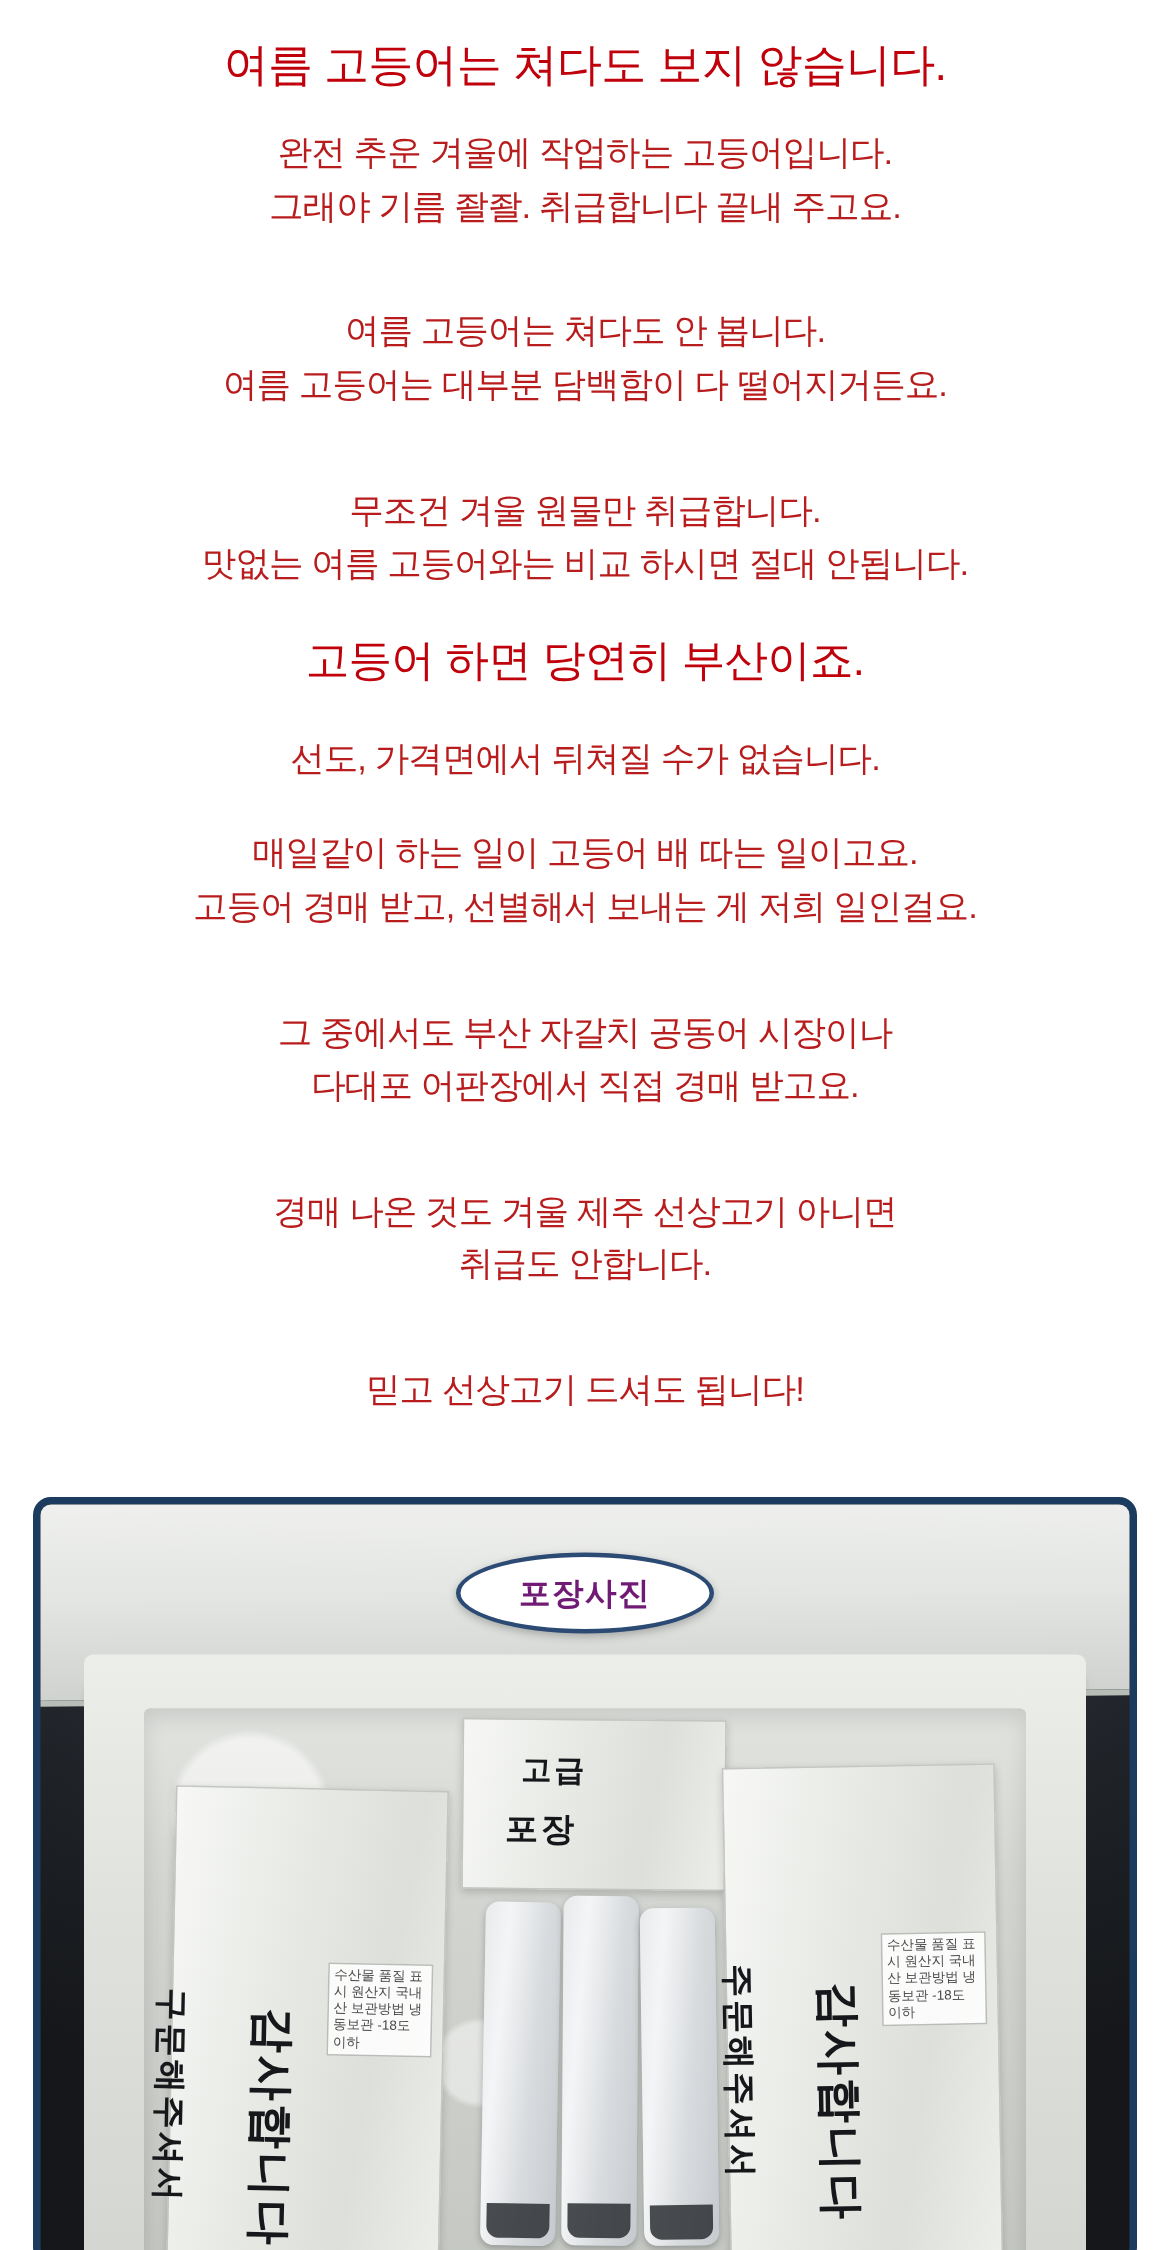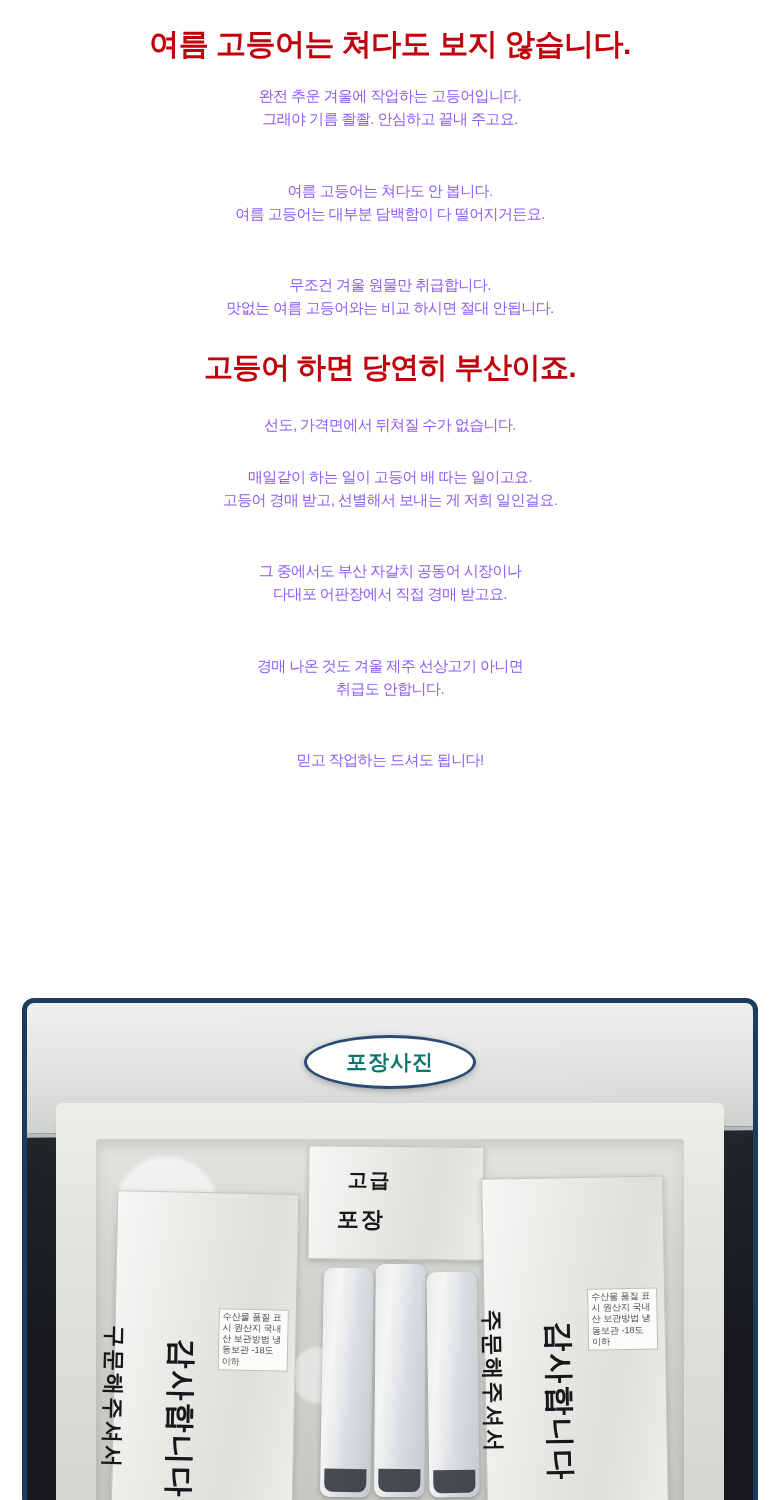--- a/index.html
+++ b/index.html
@@ -21,33 +21,33 @@
     position: relative;
     background: #ffffff;
   }
   .copy {
     padding: 0 20px;
     text-align: center;
   }
   .headline {
     color: #c0000b;
     font-size: 30px;
-    font-weight: bold;
+    font-weight: normal;
     letter-spacing: -0.5px;
     margin: 26px 0 0 0;
     line-height: 1.2;
   }
   .headline.second {
     margin-top: 30px;
     font-size: 29px;
   }
   .para {
-    font-size: 15px;
+    font-size: 23px;
     line-height: 1.55;
-    color: #8b5cf6;
+    color: #b91c1c;
     margin: 22px 0 0 0;
     letter-spacing: -0.6px;
     text-align: center;
   }
   .para .ln { display: block; }
   .para.tight { margin-top: 29px; }
   .para.gap-lg { margin-top: 48px; }
   .para.gap-xl { margin-top: 28px; }
 
   
@@ -202,38 +202,38 @@
     height: 54px;
     background: #ffffff;
     border: 3px solid #2b4a74;
     border-radius: 50% / 50%;
     display: flex;
     align-items: center;
     justify-content: center;
     box-shadow: 0 2px 6px rgba(0,0,0,0.25);
   }
   .callout .txt {
-    color: #0f766e;
+    color: #701a75;
     font-size: 21px;
     font-weight: bold;
     letter-spacing: 1px;
   }
 </style>
 </head>
 <body>
 
 <div class="page">
 
   <div class="copy">
 
     <h1 class="headline">여름 고등어는 쳐다도 보지 않습니다.</h1>
 
     <p class="para">
       <span class="ln">완전 추운 겨울에 작업하는 고등어입니다.</span>
-      <span class="ln">그래야 기름 좔좔. 안심하고 끝내 주고요.</span>
+      <span class="ln">그래야 기름 좔좔. 취급합니다 끝내 주고요.</span>
     </p>
 
     <p class="para gap-lg">
       <span class="ln">여름 고등어는 쳐다도 안 봅니다.</span>
       <span class="ln">여름 고등어는 대부분 담백함이 다 떨어지거든요.</span>
     </p>
 
     <p class="para gap-lg">
       <span class="ln">무조건 겨울 원물만 취급합니다.</span>
       <span class="ln">맛없는 여름 고등어와는 비교 하시면 절대 안됩니다.</span>
@@ -254,21 +254,21 @@
       <span class="ln">그 중에서도 부산 자갈치 공동어 시장이나</span>
       <span class="ln">다대포 어판장에서 직접 경매 받고요.</span>
     </p>
 
     <p class="para gap-lg">
       <span class="ln">경매 나온 것도 겨울 제주 선상고기 아니면</span>
       <span class="ln">취급도 안합니다.</span>
     </p>
 
     <p class="para gap-lg">
-      <span class="ln">믿고 작업하는 드셔도 됩니다!</span>
+      <span class="ln">믿고 선상고기 드셔도 됩니다!</span>
     </p>
 
   </div>
 
   <div class="photo-frame">
     <div class="photo">
 
       <div class="lid"></div>
       <div class="box-outer"></div>
 

